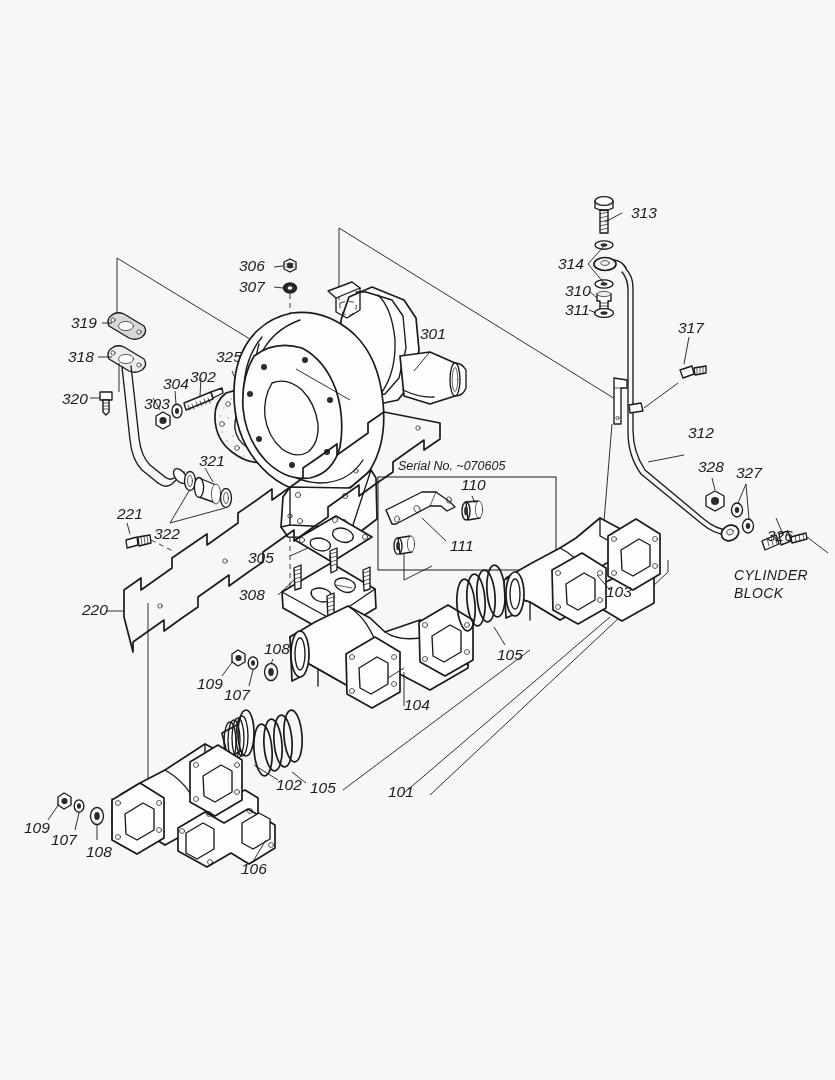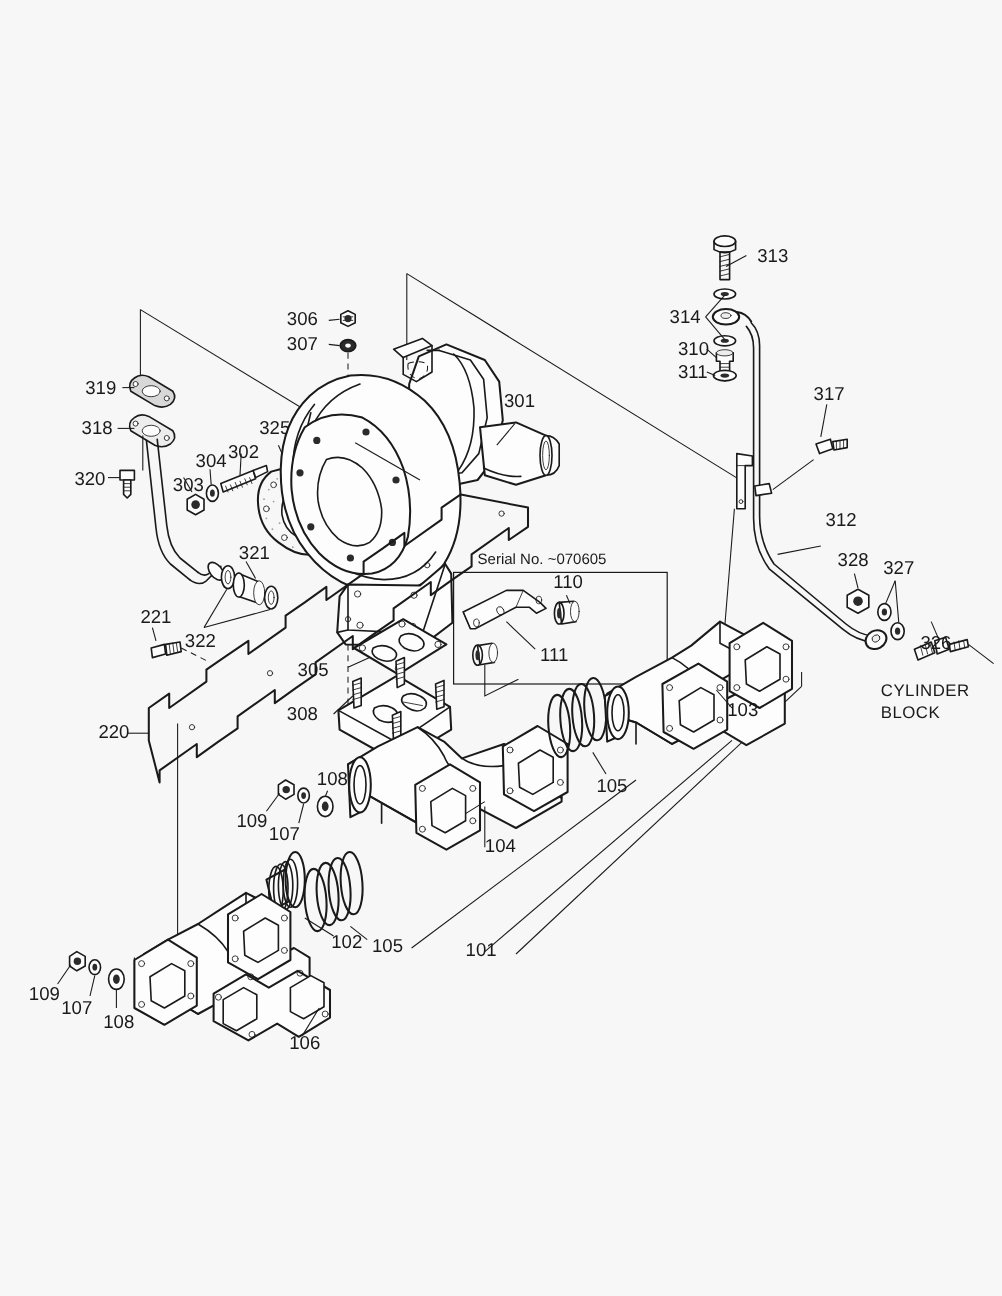--- a/index.html
+++ b/index.html
@@ -4,23 +4,24 @@
 <style>
   * { box-sizing: border-box; }
   html, body {
     margin: 0; padding: 0;
     background: #f7f7f7;
     font-family: "Liberation Sans", sans-serif;
   }
   #page {
     position: relative;
     width: 835px;
-    height: 1080px;
+    height: 949px;
     background: #c4b5fd;
     overflow: hidden;
+    font-style: italic;
   }
   #diagram { display: block; width: 835px; height: 1080px; }
 
   .pn { font-family: "Liberation Sans", sans-serif; font-size: 15.5px; fill: #1a1a1a; }
   .note { font-family: "Liberation Sans", sans-serif; font-size: 12.5px; fill: #1a1a1a; }
   .blk { font-family: "Liberation Sans", sans-serif; font-size: 14px; fill: #1a1a1a; letter-spacing: .4px; }
 
   .ld  { stroke: #1a1a1a; stroke-width: 0.9; fill: none; }
   .lnT { stroke: #1a1a1a; stroke-width: 1.7; fill: none; stroke-linejoin: round; stroke-linecap: round; }
   .lnM { stroke: #1a1a1a; stroke-width: 1.35; fill: none; stroke-linejoin: round; stroke-linecap: round; }

